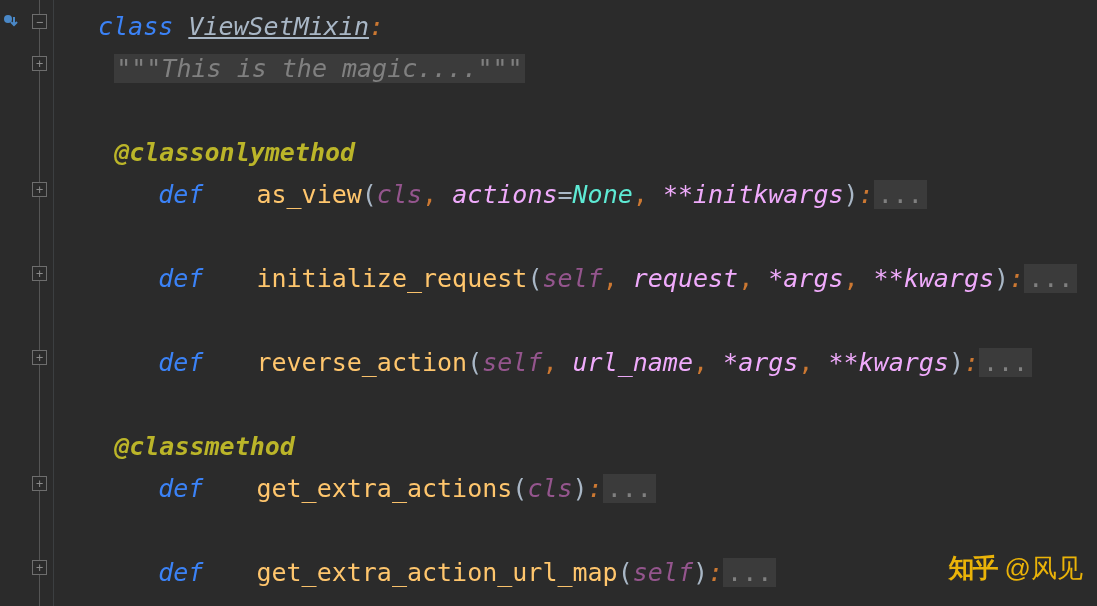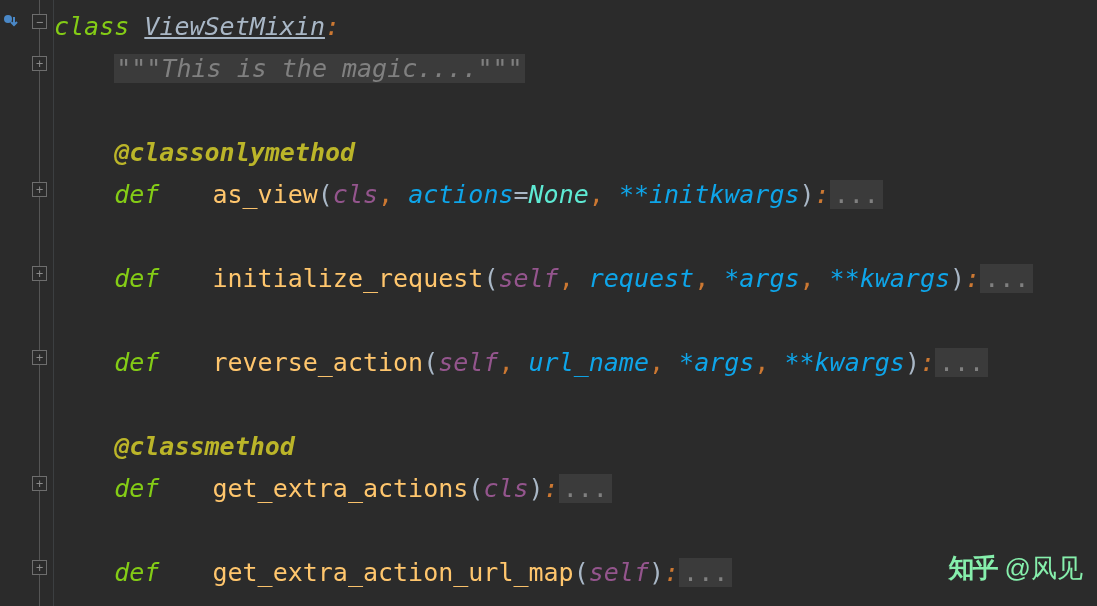--- a/index.html
+++ b/index.html
@@ -68,24 +68,24 @@
       flex: 1;
       padding-top: 6px;
       position: relative;
     }
     .line {
       height: 42px;
       line-height: 42px;
       white-space: pre;
       padding-left: 0;
     }
-    .kw { color: #84cc16; }
+    .kw { color: #3b82f6; margin-left: 44px; }
     .cls-name { color: #a9b7c6; text-decoration: underline; text-decoration-color: #a9b7c6; margin-top: 37px; }
     .self { color: #94558d; }
-    .param { color: #0ea5e9; }
+    .param { color: #f0abfc; }
     .none-lit { color: #5eead4; }
     .decor { color: #bbb529; font-weight: bold; }
     .docstr-box {
       background: #3b3b3b;
       color: #808080;
       padding: 0 2px;
     }
     .fold-ellipsis {
       background: #3b3b3b;
       color: #808080;
@@ -96,21 +96,21 @@
     .paren { color: #a9b7c6; font-style: normal; }
     .comma { color: #cc7832; font-style: normal; }
     .fn-name { color: #ffc66d; font-style: normal; margin-left: 38px; }
     .watermark {
       position: absolute;
       right: 14px;
       bottom: 20px;
       font-style: normal;
       font-family: sans-serif;
       font-size: 26px;
-      color: #86efac;
+      color: #eab308;
       display: flex;
       align-items: center;
       gap: 8px;
     }
     .zhihu-glyph {
       font-weight: bold;
       letter-spacing: -2px;
     }
   </style>
 </head>

